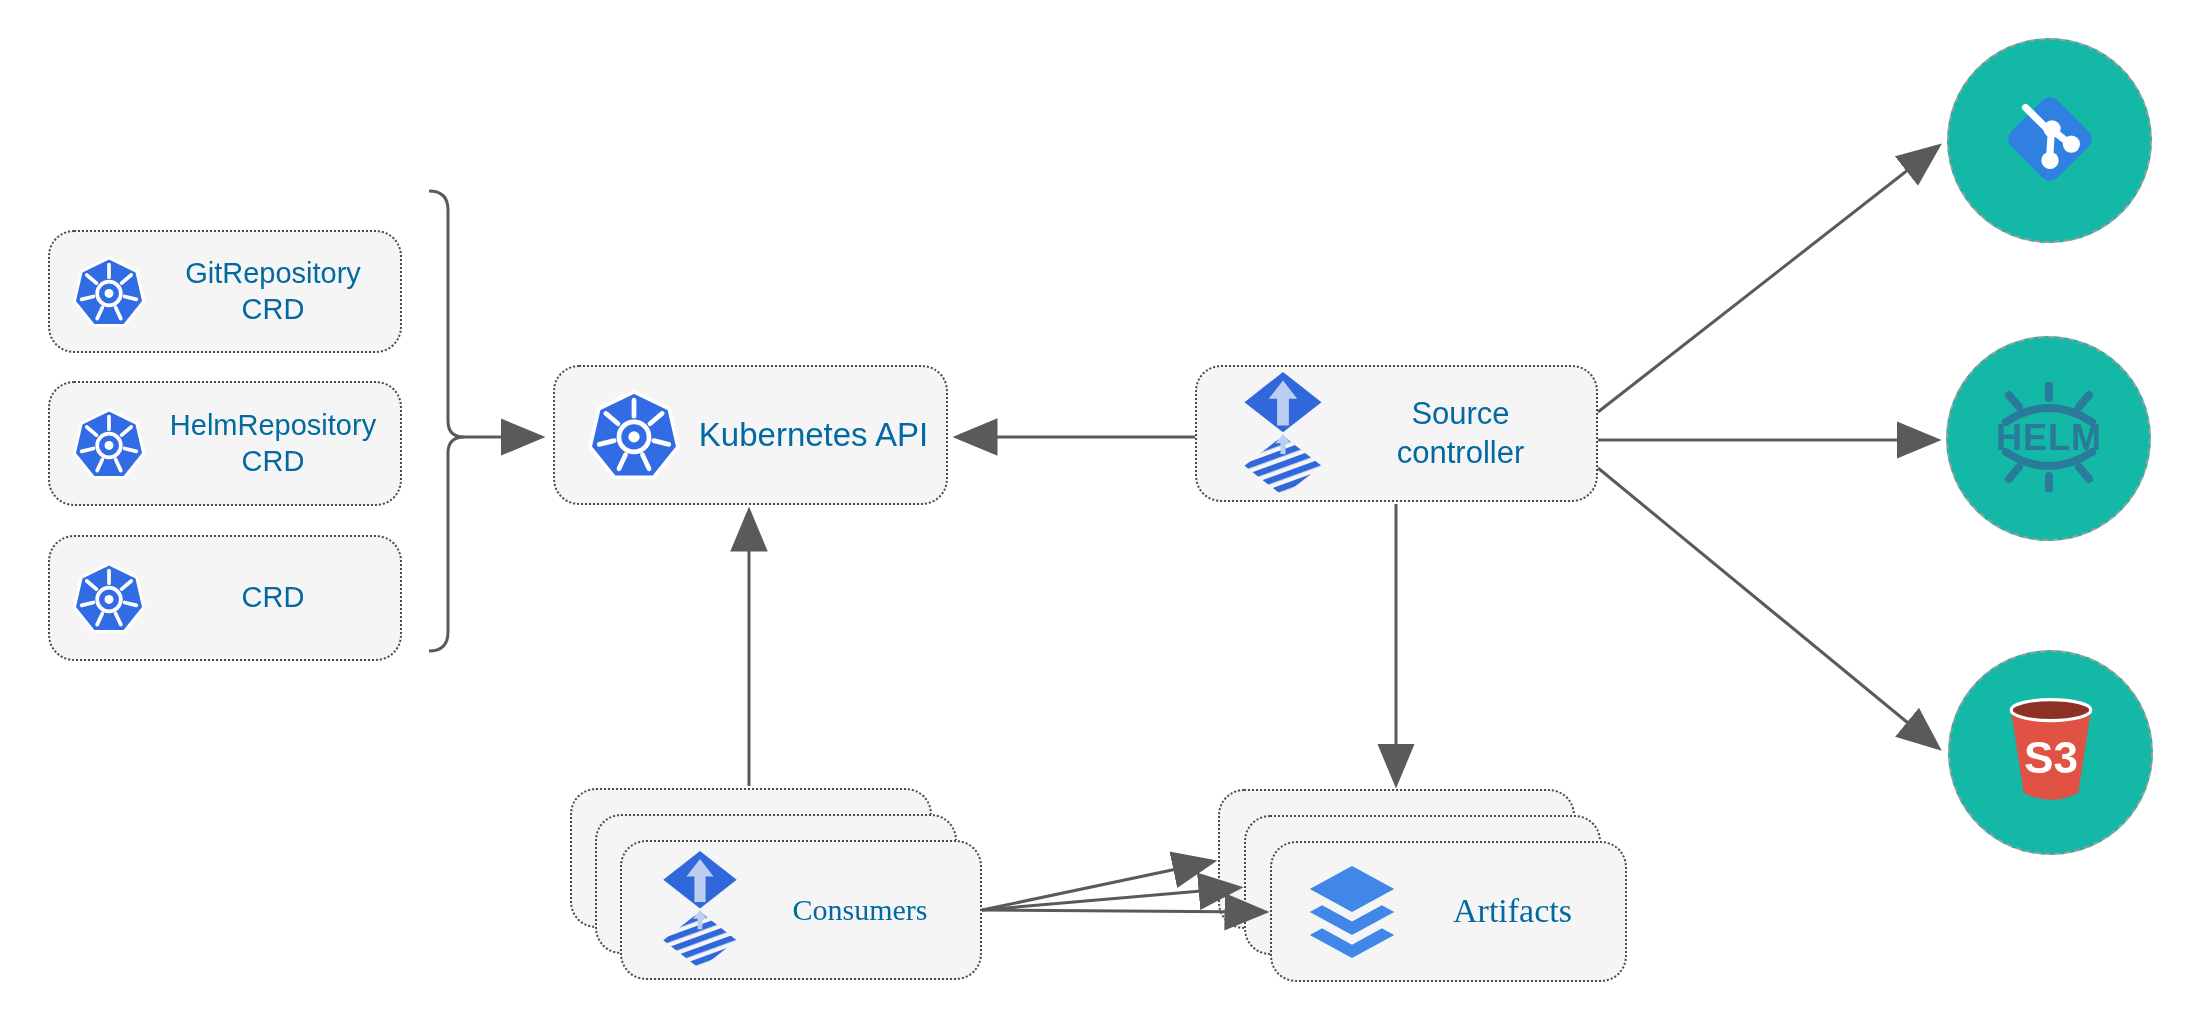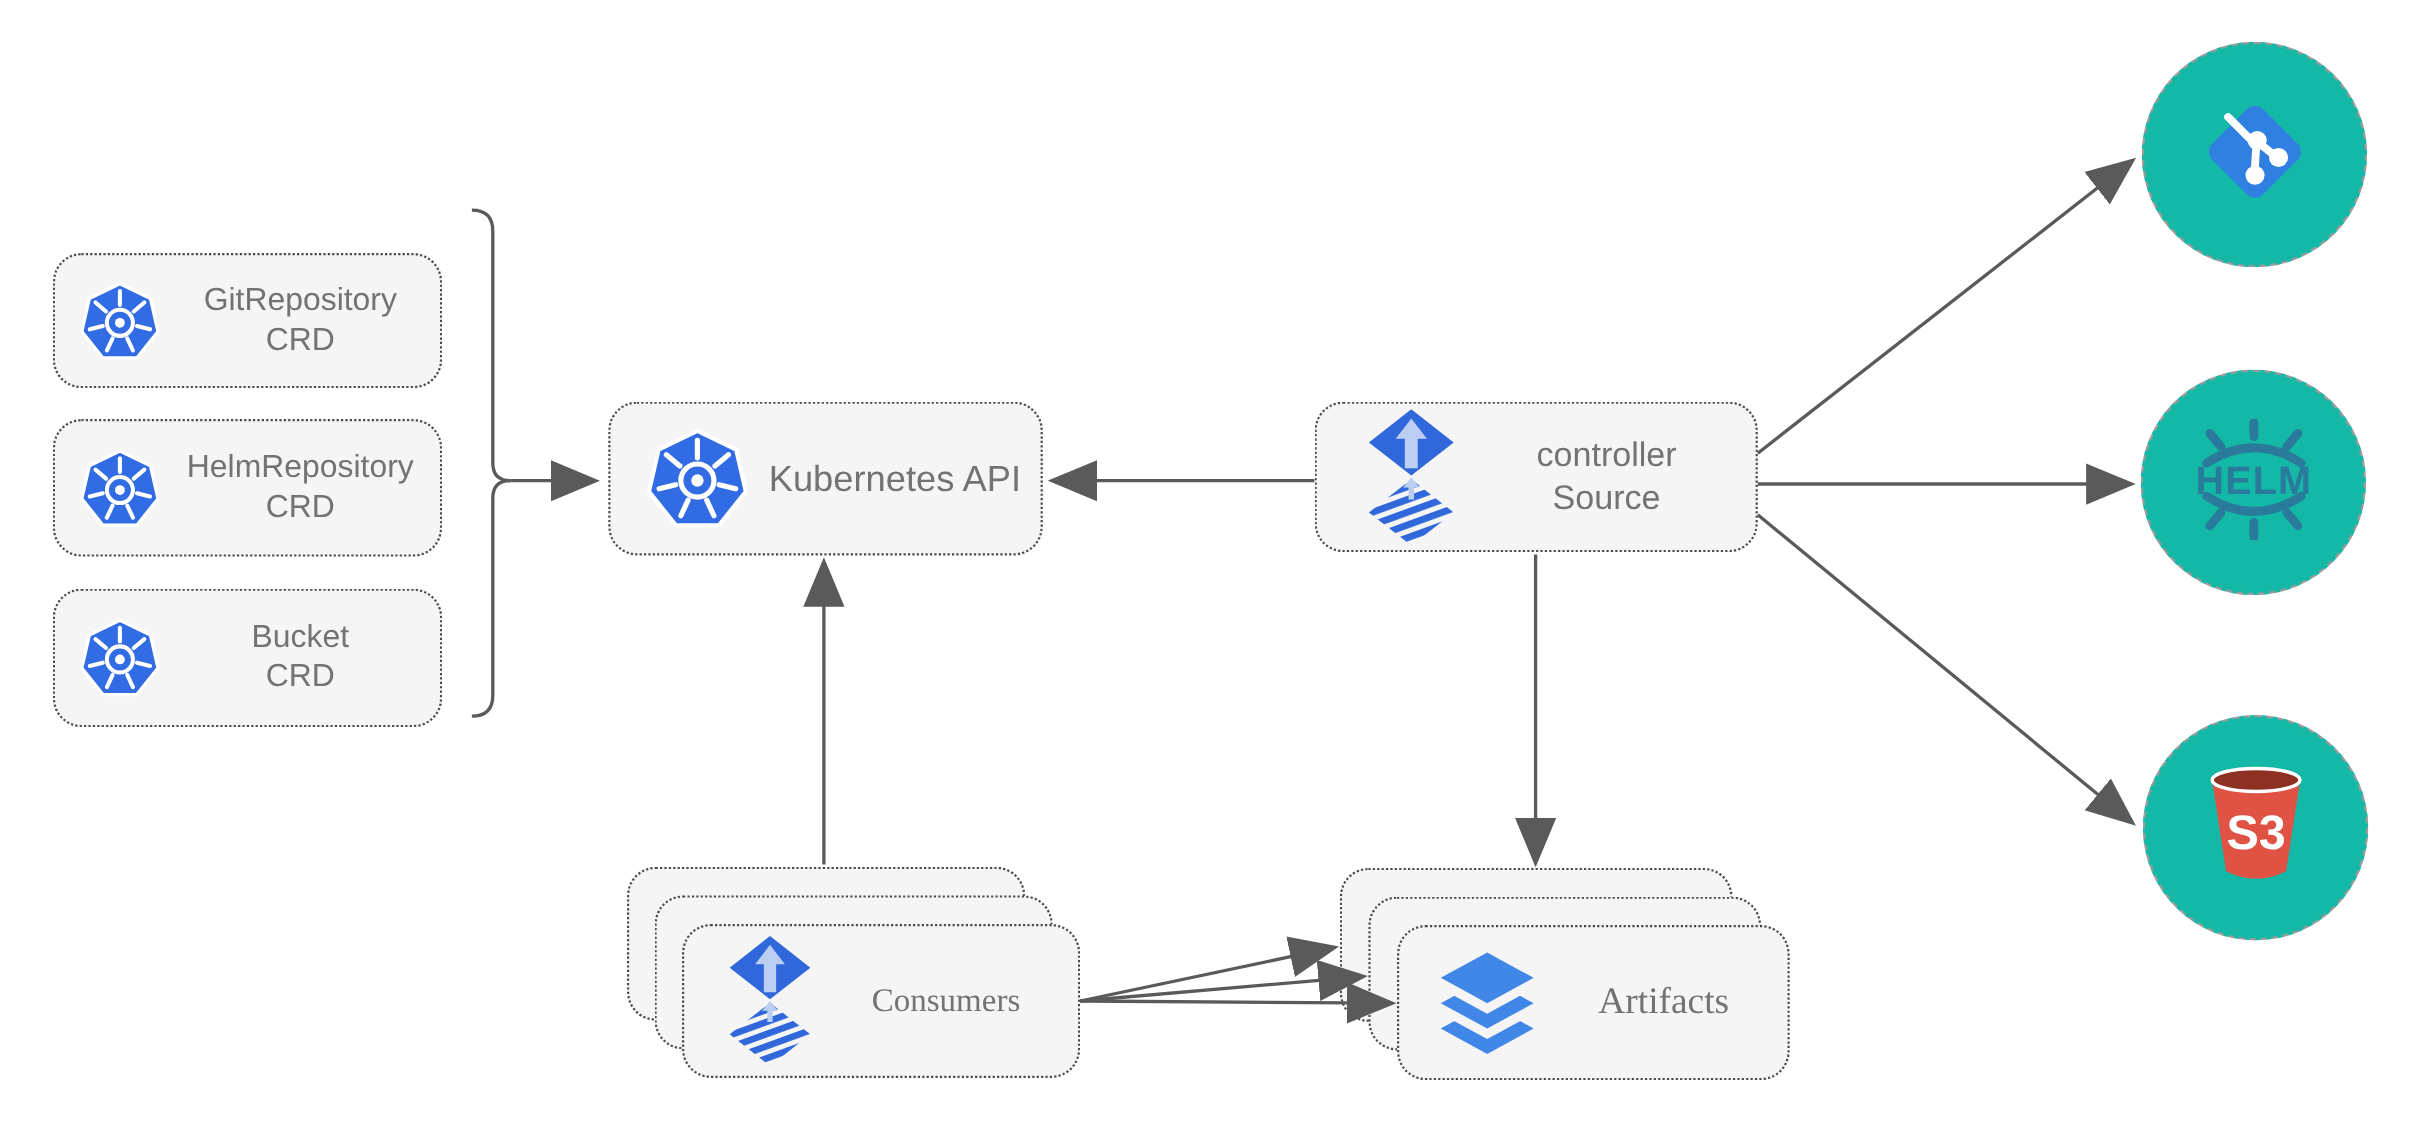--- a/index.html
+++ b/index.html
@@ -17,21 +17,21 @@
     border: 2.5px dotted #4a4a4a;
     border-radius: 26px;
     box-sizing: border-box;
     display: flex;
     align-items: center;
   }
   .node .icon { flex: 0 0 auto; display: flex; align-items: center; justify-content: center; }
   .label {
     flex: 1;
     text-align: center;
-    color: #737373;
+    color: #0369a1;
     font-size: 29px;
     line-height: 1.24;
   }
   .label-large { font-size: 33px; }
   .label-source { font-size: 31px; }
   .stackbox { z-index: 1; font-family: Liberation Serif, serif; }
   .stackbox.mid { z-index: 2; }
   .stackbox.front { z-index: 3; }
   .circle {
     position: absolute;
@@ -116,21 +116,20 @@
             <line x1="59" y1="71" x2="66" y2="86"></line>
           <line x1="41" y1="71" x2="34" y2="86"></line>
             <line x1="29" y1="56" x2="13" y2="60"></line>
           <line x1="33" y1="38" x2="20" y2="27"></line>
         </g>
         <circle cx="50" cy="52" r="16" fill="none" stroke="#ffffff" stroke-width="5"></circle>
         <circle cx="50" cy="52" r="6" fill="#ffffff"></circle>
       </svg>
     </span>
     <div class="label">
-      <div>Bucket</div>
       <div>CRD</div>
     </div>
   </div>
 
   <div class="node" style="left:553px; top:365px; width:395px; height:140px;">
     <span class="icon" style="margin-left:32px;">
       <svg width="94" height="94" viewBox="0 0 100 100">
         <polygon points="50,4 87.5,22.1 96.8,62.7 70.8,95.2 29.2,95.2 3.2,62.7 12.5,22.1" fill="#326CE5" stroke="#ffffff" stroke-width="4" stroke-linejoin="round"></polygon>
         <g stroke="#ffffff" stroke-width="5" stroke-linecap="round">
           <line x1="50" y1="30" x2="50" y2="13"></line>
@@ -158,22 +157,22 @@
             <rect width="14" height="7.5" fill="#3068DC"></rect>
           </pattern>
         </defs>
         <polygon points="50,0 96,36 50,72 4,36" fill="#3068DC"></polygon>
         <polygon points="50,10 67,32 57,32 57,64 43,64 43,32 33,32" fill="#BCCFF3"></polygon>
         <polygon points="50,76 96,112 50,148 4,112" fill="url(#fluxstripes)"></polygon>
         <polygon points="50,74 59,85 53,85 53,98 47,98 47,85 41,85" fill="#BCCFF3"></polygon>
       </svg>
     </span>
     <div class="label label-source">
+      <div>Source</div>
       <div>controller</div>
-      <div>Source</div>
     </div>
   </div>
 
   <div class="node stackbox" style="left:570px; top:788px; width:362px; height:140px;"></div>
   <div class="node stackbox mid" style="left:595px; top:814px; width:362px; height:140px;"></div>
   <div class="node stackbox front" style="left:620px; top:840px; width:362px; height:140px;">
     <span class="icon" style="margin-left:38px;">
       <svg width="80" height="118" viewBox="0 0 100 148">
         <polygon points="50,0 96,36 50,72 4,36" fill="#3068DC"></polygon>
         <polygon points="50,10 67,32 57,32 57,64 43,64 43,32 33,32" fill="#BCCFF3"></polygon>

